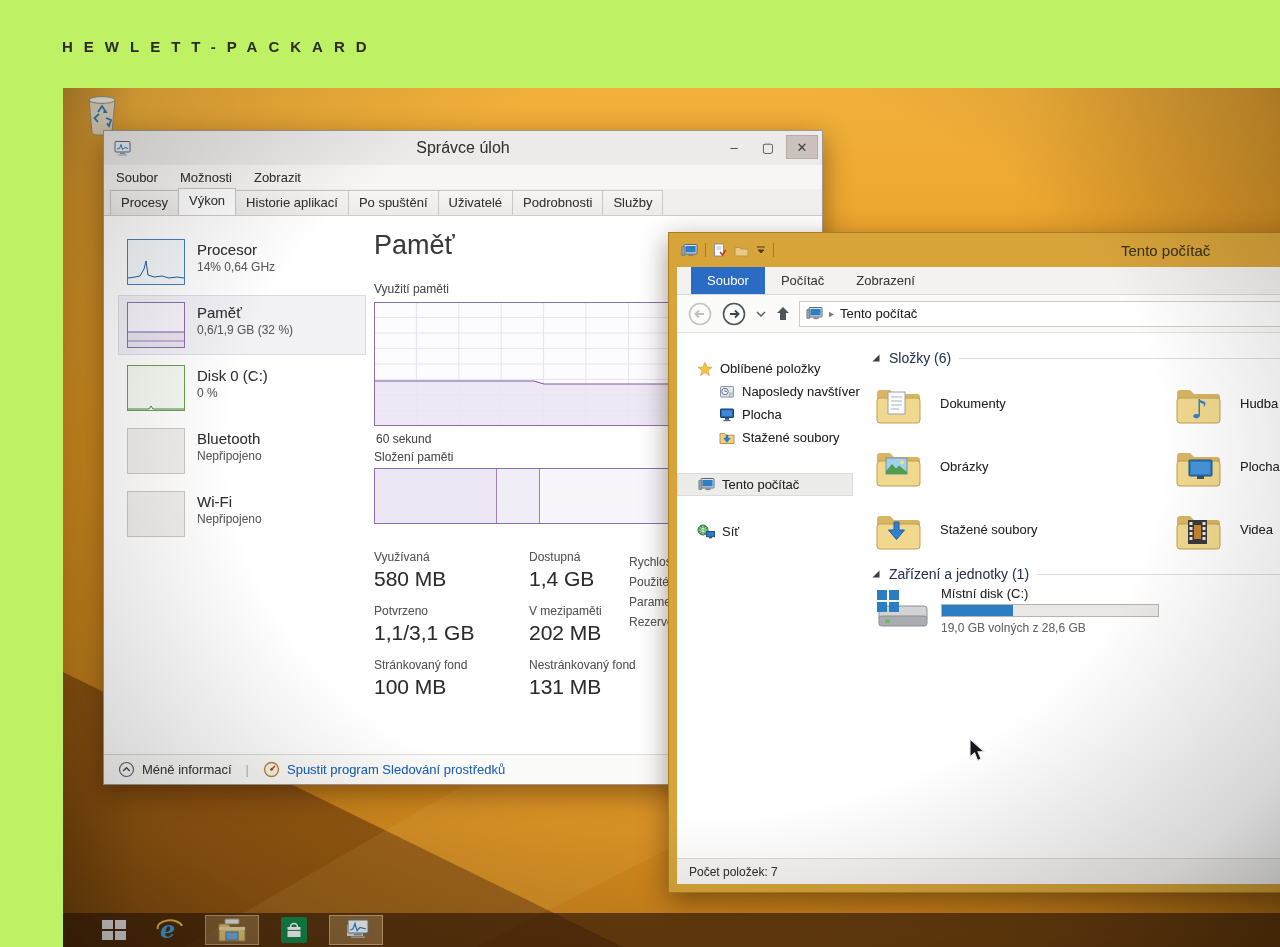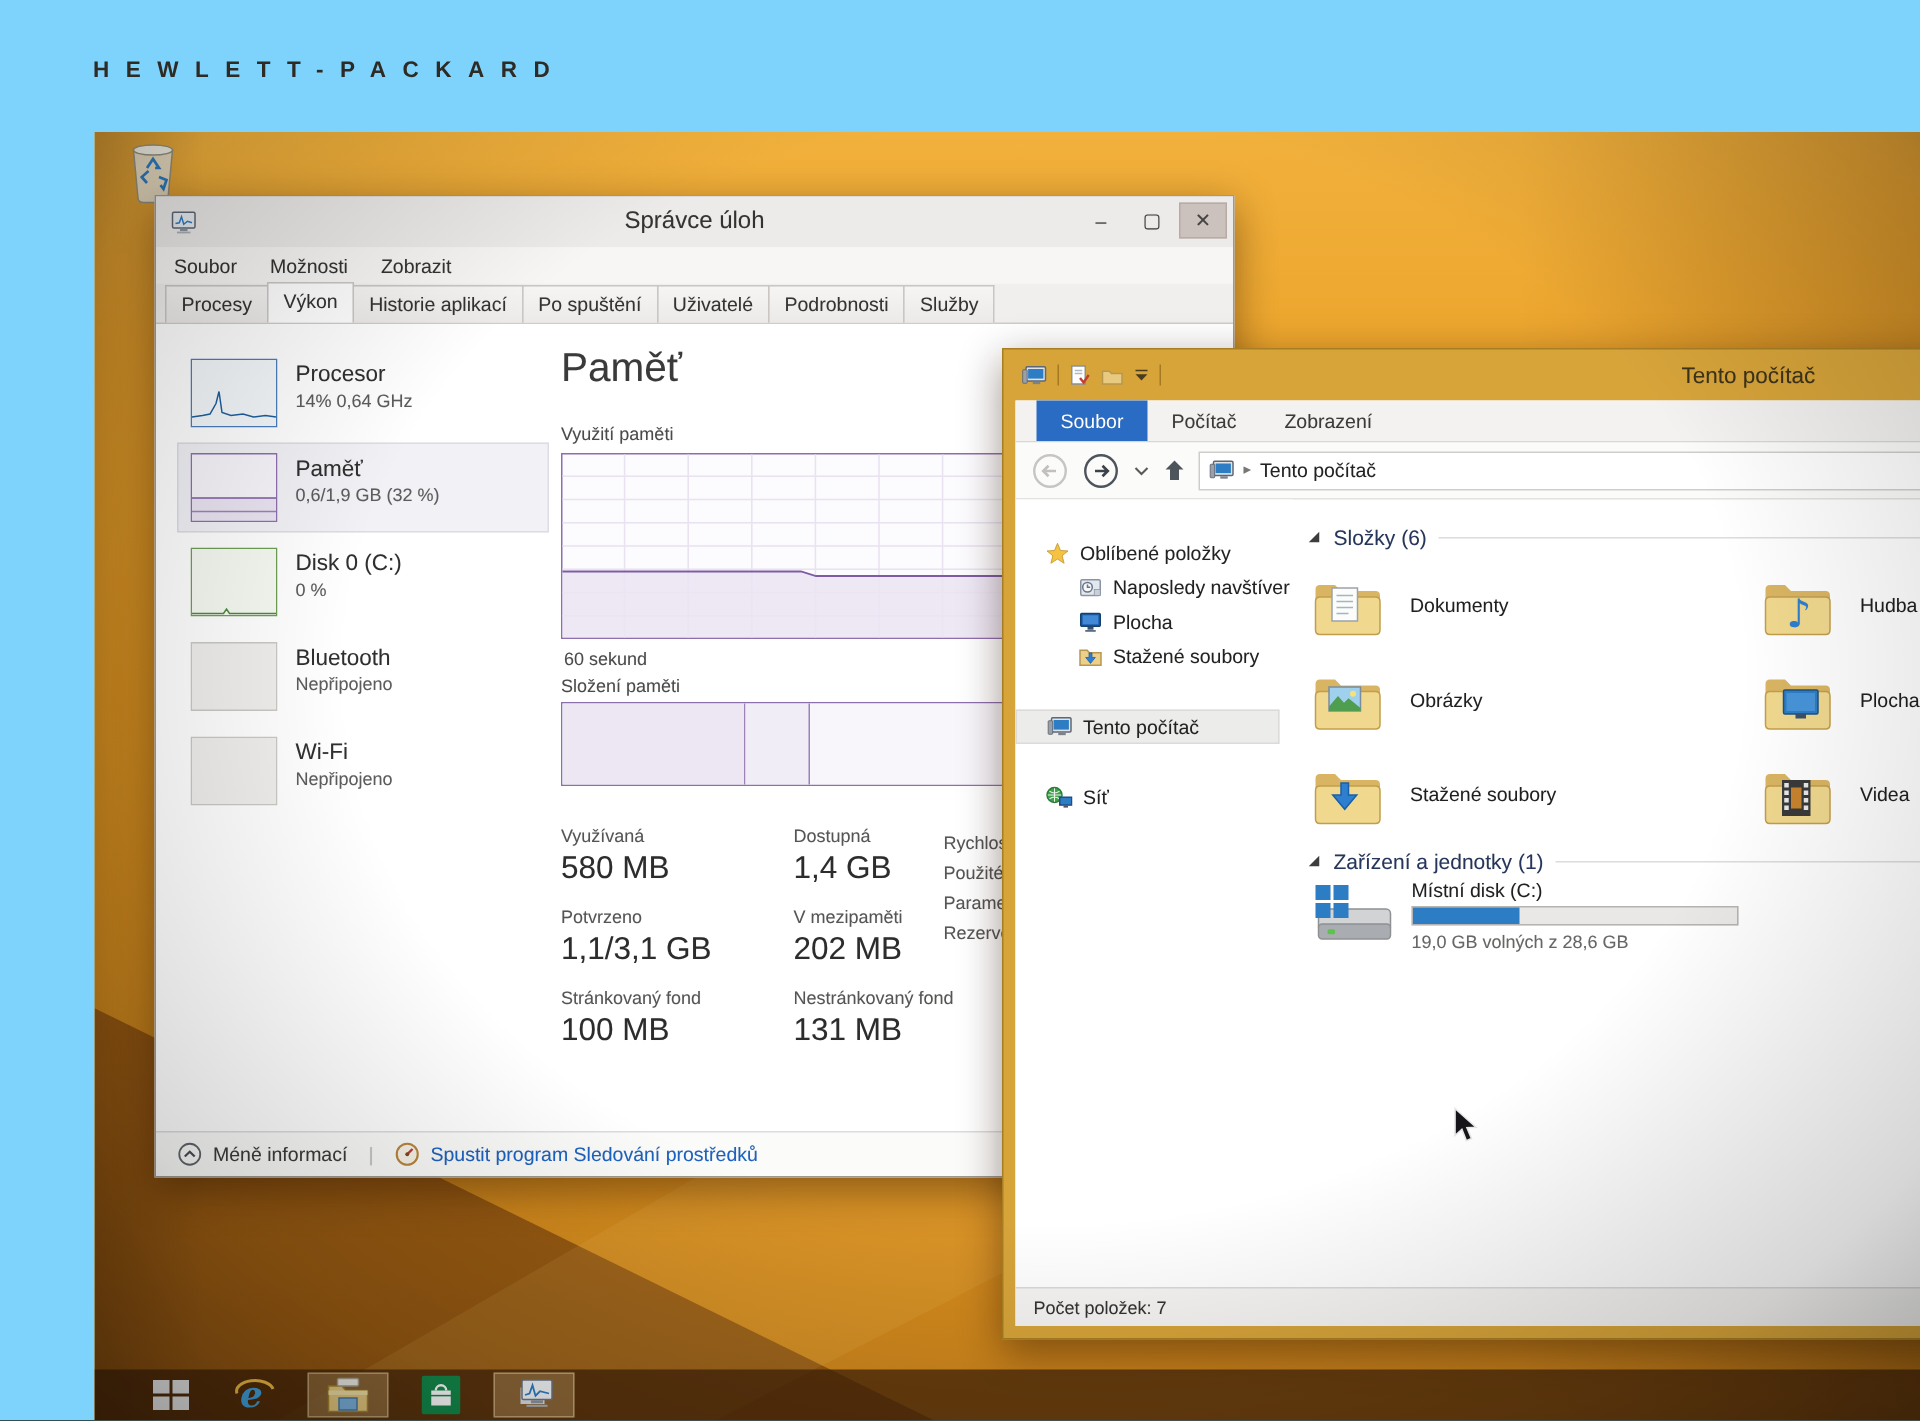--- a/index.html
+++ b/index.html
@@ -1,17 +1,17 @@
 <!DOCTYPE html>
 <html><head>
 <meta charset="utf-8">
 <style>
   html,body{margin:0;padding:0;background:#000;}
   *{box-sizing:border-box;}
-  .photo{position:relative;width:1280px;height:947px;background:#7dd3fc;overflow:hidden;
+  .photo{position:relative;width:1280px;height:947px;background:#bef264;overflow:hidden;
          font-family:"Liberation Sans","DejaVu Sans",sans-serif;}
   .brand{position:absolute;left:62px;top:38px;font-size:15px;letter-spacing:11px;
          color:#2e2a24;font-weight:bold;}
   
   .screen{position:absolute;left:63px;top:88px;right:0;bottom:0;overflow:hidden;
           background:linear-gradient(180deg,#f2b13c 0%,#eca62e 16%,#e49c24 42%,#d78e1e 78%,#cf861c 100%);}
   .screen *{text-shadow:0 0 .6px rgba(40,20,0,.18);}
   .facet{position:absolute;inset:0;pointer-events:none;}
   .facet.a{background:rgba(94,44,7,.52);clip-path:polygon(0% 68%,46% 100%,0% 100%);}
   .facet.b{background:rgba(255,214,120,.10);clip-path:polygon(10% 100%,100% 26%,100% 52%,34% 100%);}

